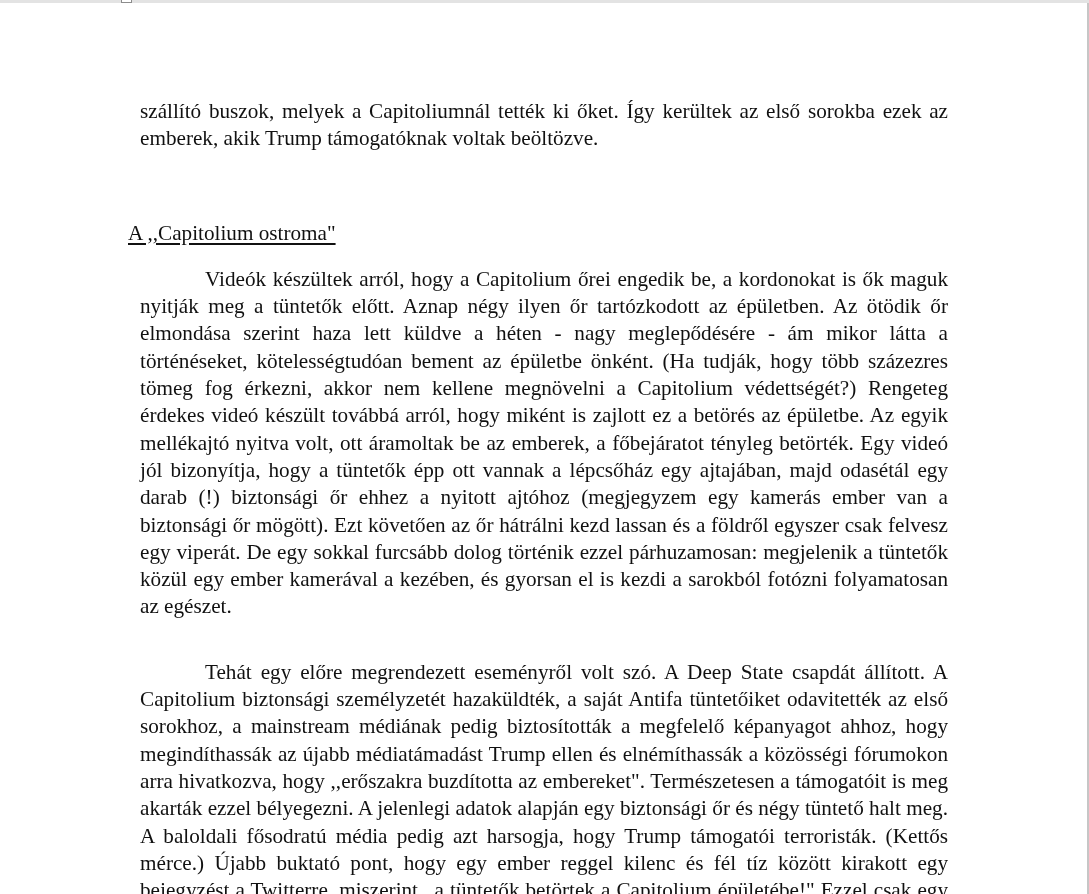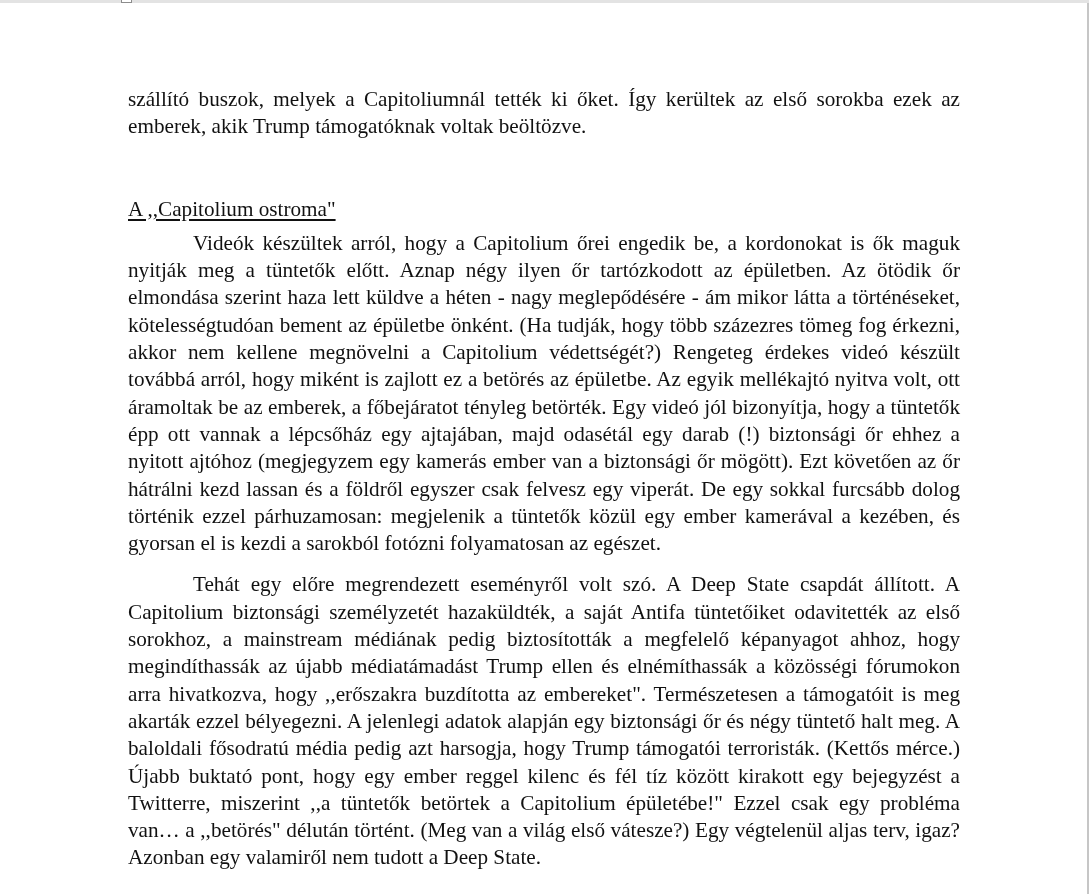--- a/index.html
+++ b/index.html
@@ -17,21 +17,21 @@
     border: 1px solid #8c8c8c; border-top: none; background: #ffffff;
   }
   .right-edge {
     position: absolute; right: 0; top: 3px; width: 2px; height: 891px;
     background: #c6c6c6;
   }
   .page {
     position: absolute; left: 128px; top: 86px; width: 832px;
     color: #111111; font-size: 21.2px; line-height: 27.3px;
   }
-  .para { margin: 0; text-align: justify; text-align-last: left; }
+  .para { margin: 12px; text-align: justify; text-align-last: left; }
   .para.indent { text-indent: 65px; }
   .heading {
     margin: 0; text-decoration: underline; text-underline-offset: 3px;
   }
   .gap-large { height: 55px; }
   .gap-small { height: 7px; }
   .gap-para { height: 14px; }
 </style>
 </head>
 <body>

